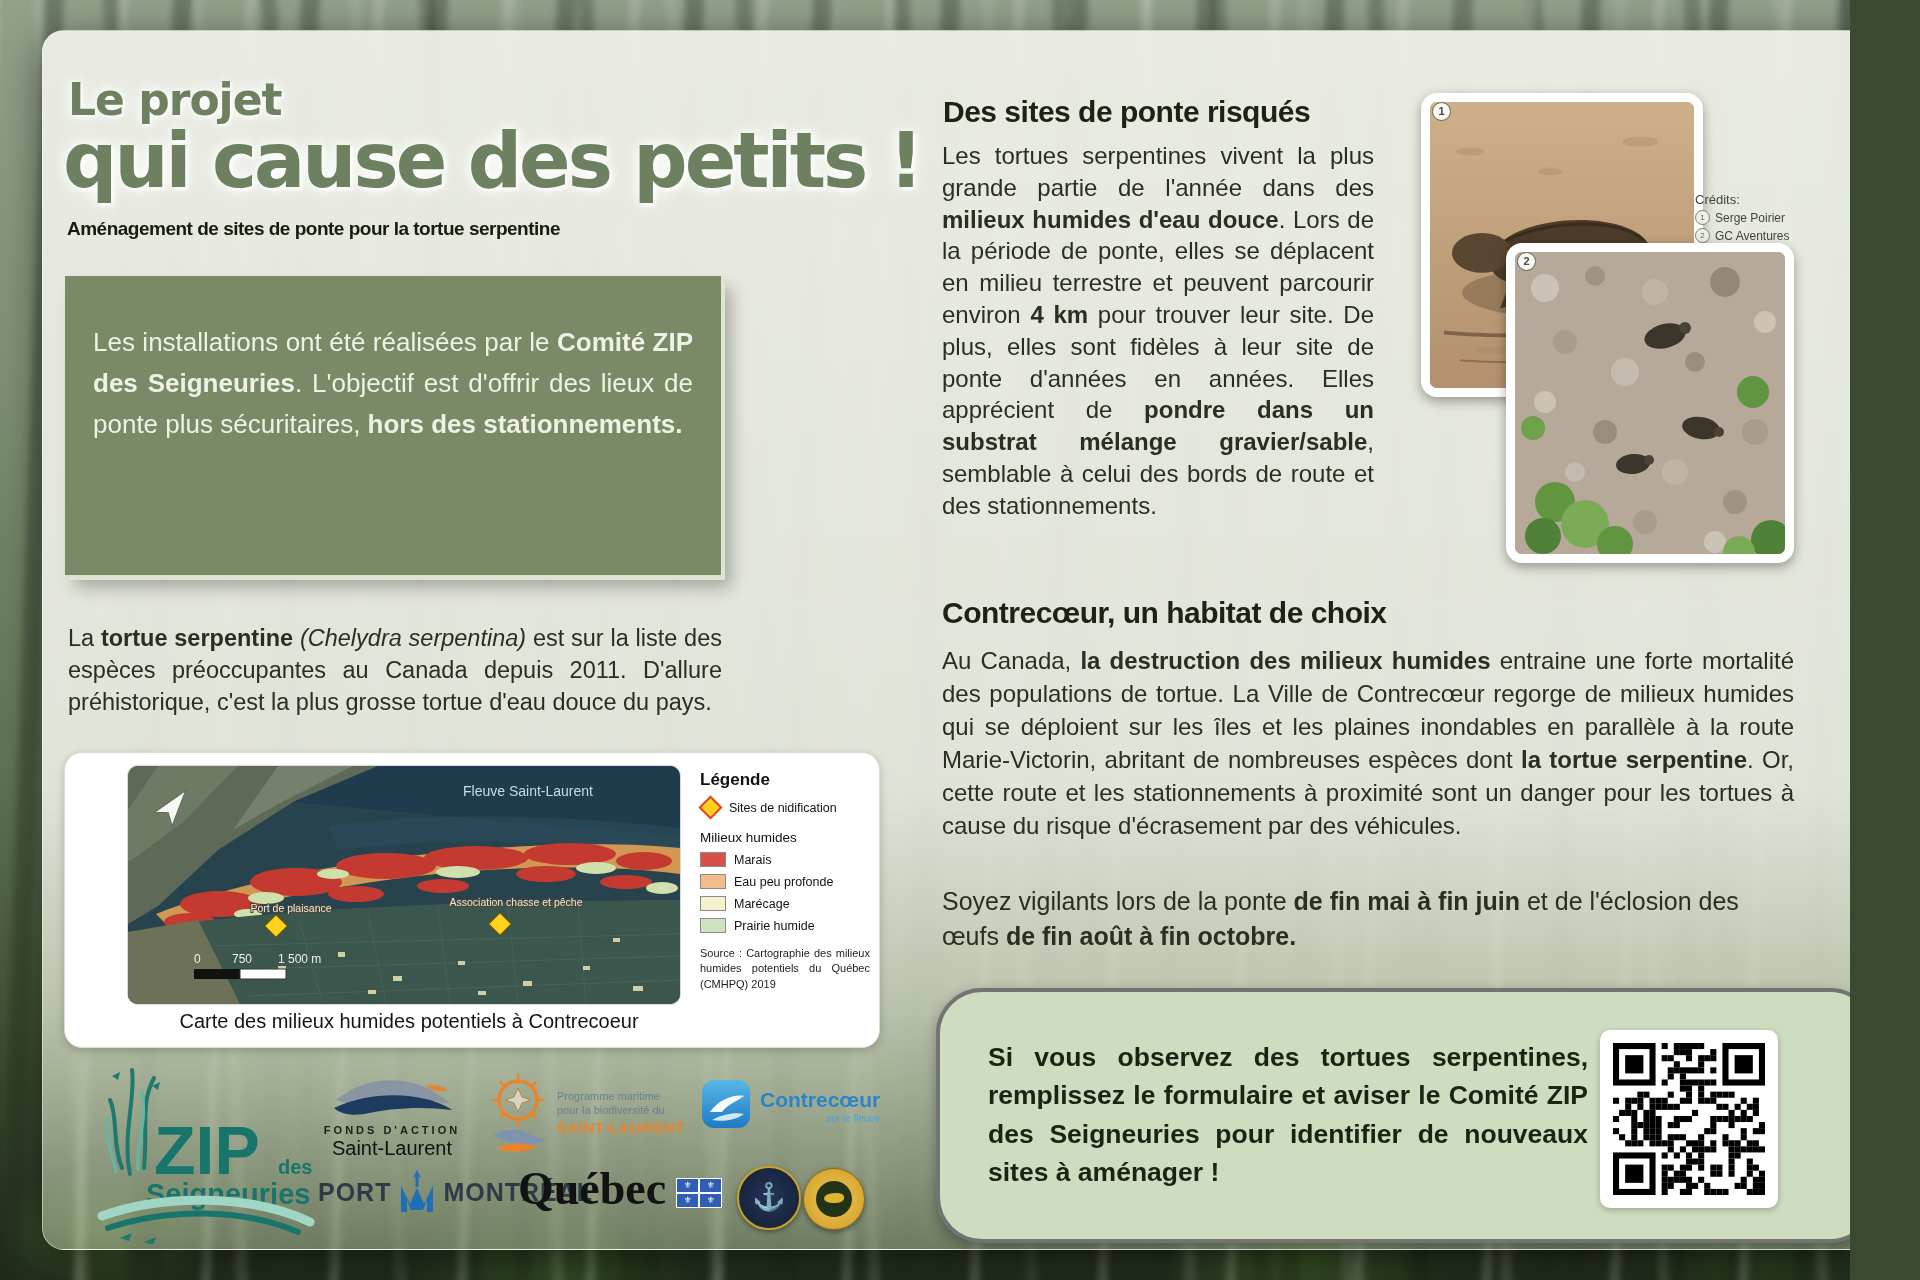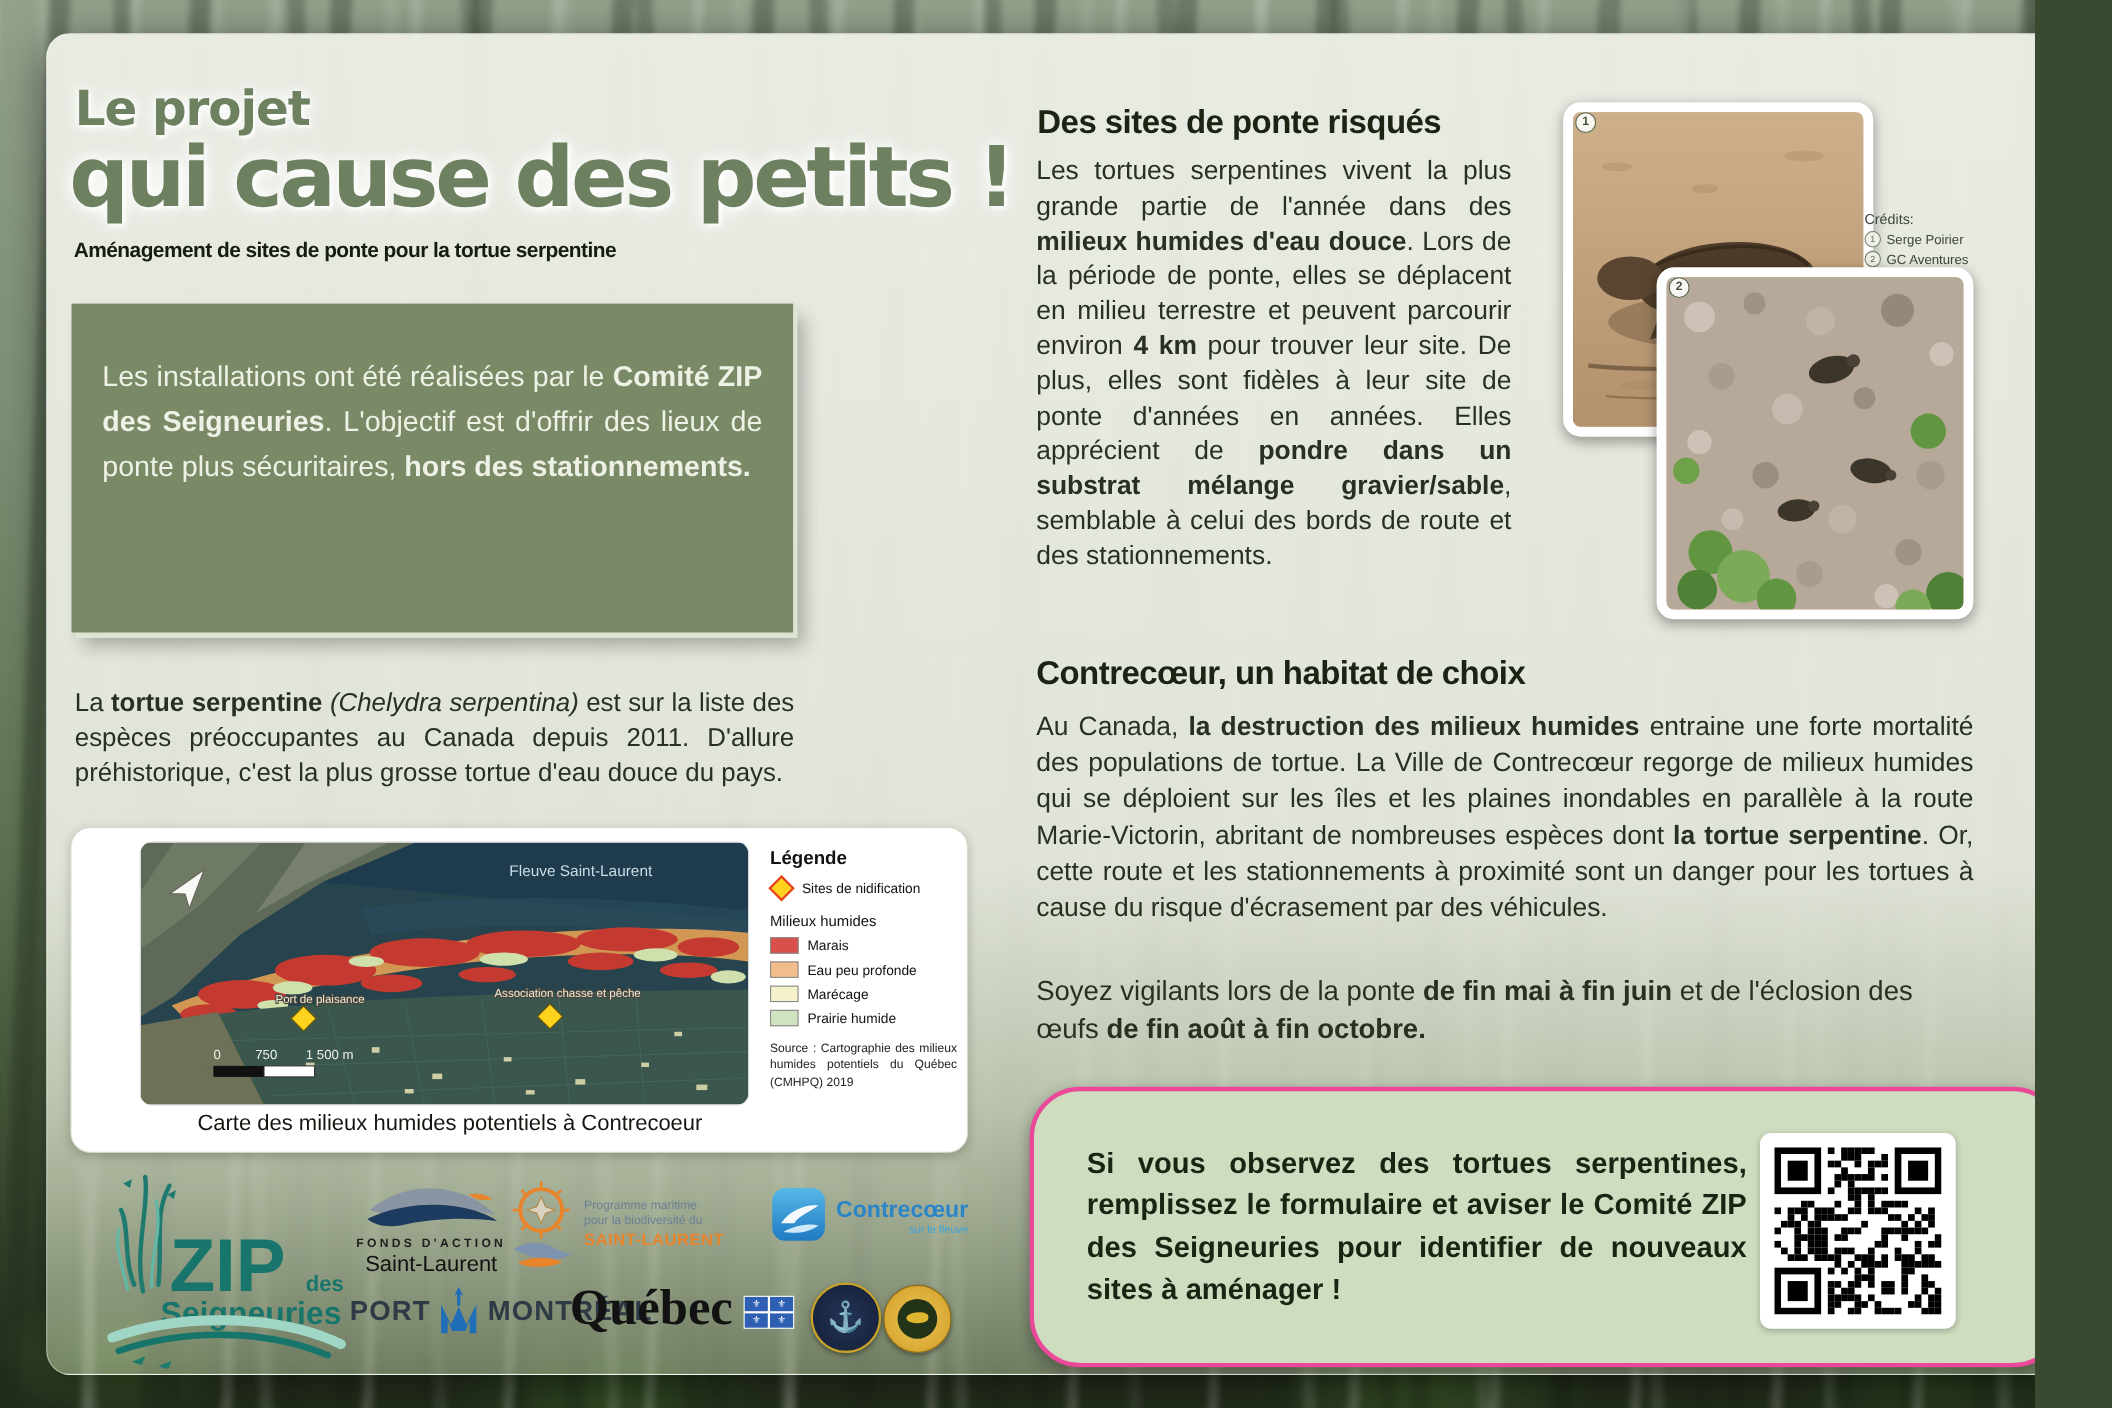--- a/index.html
+++ b/index.html
@@ -75,33 +75,33 @@
     font-weight:700;}
   #photo1-num{left:1432px;top:102px;z-index:2;}
   #photo2-num{left:1517px;top:252px;z-index:4;}
   #credits{left:1695px;top:192px;width:120px;color:#3c463b;}
   #credits .cr-title{font-size:13px;margin-bottom:3px;}
   .cr-row{display:flex;align-items:center;margin-top:3px;font-size:12px;}
   .cr-num{width:13px;height:13px;border-radius:50%;border:1px solid #76856d;color:#5b6a52;
     font-size:8px;line-height:13px;text-align:center;margin-right:5px;flex:none;background:#eef0e8;}
   
   #cta-box{left:936px;top:988px;width:940px;height:255px;box-sizing:border-box;
-    background:#cedcbf;border:4px solid #ec4899;border-radius:46px;
+    background:#cedcbf;border:4px solid #737373;border-radius:46px;
     box-shadow:0 5px 14px rgba(0,0,0,.3);z-index:2;}
   #cta-text{left:48px;top:46px;width:600px;font-size:26.5px;font-weight:600;line-height:1.45;
     text-align:justify;color:#1a2413;}
   #qr-box{left:660px;top:38px;width:178px;height:178px;background:#fff;border-radius:10px;
     box-shadow:0 2px 6px rgba(0,0,0,.25);}
   #qr-box svg{position:absolute;left:13px;top:13px;width:152px;height:152px;}
   
   #logo-zip{left:92px;top:1056px;width:228px;height:188px;}
   #logo-fonds{left:322px;top:1072px;width:140px;text-align:center;}
   #logo-fonds .l1{font-size:11px;letter-spacing:3px;color:#1d1d1d;margin-top:2px;font-weight:600;}
   #logo-fonds .l2{font-size:20px;color:#111;margin-top:1px;}
-  #logo-prog{left:461px;top:1070px;display:flex;align-items:center;}
+  #logo-prog{left:487px;top:1070px;display:flex;align-items:center;}
   #logo-prog .txt{margin-left:8px;}
   #logo-prog .p1{font-size:11px;color:#6b7f94;line-height:1.25;}
   #logo-prog .p3{font-size:15px;font-weight:800;color:#e8842c;letter-spacing:.5px;margin-top:1px;}
   #logo-port{left:318px;top:1170px;display:flex;align-items:center;color:#2e3b46;}
   #logo-port .w{font-size:25px;font-weight:700;letter-spacing:1px;}
   #logo-quebec{left:518px;top:1166px;display:flex;align-items:flex-end;}
   #logo-quebec .word{font-family:"Liberation Serif",serif;font-weight:700;font-size:46px;
     color:#121212;line-height:1;}
   .qc-flag{display:grid;grid-template-columns:21px 21px;grid-template-rows:13px 13px;
     gap:2px;background:#fff;padding:1px;margin-left:10px;margin-bottom:4px;}

